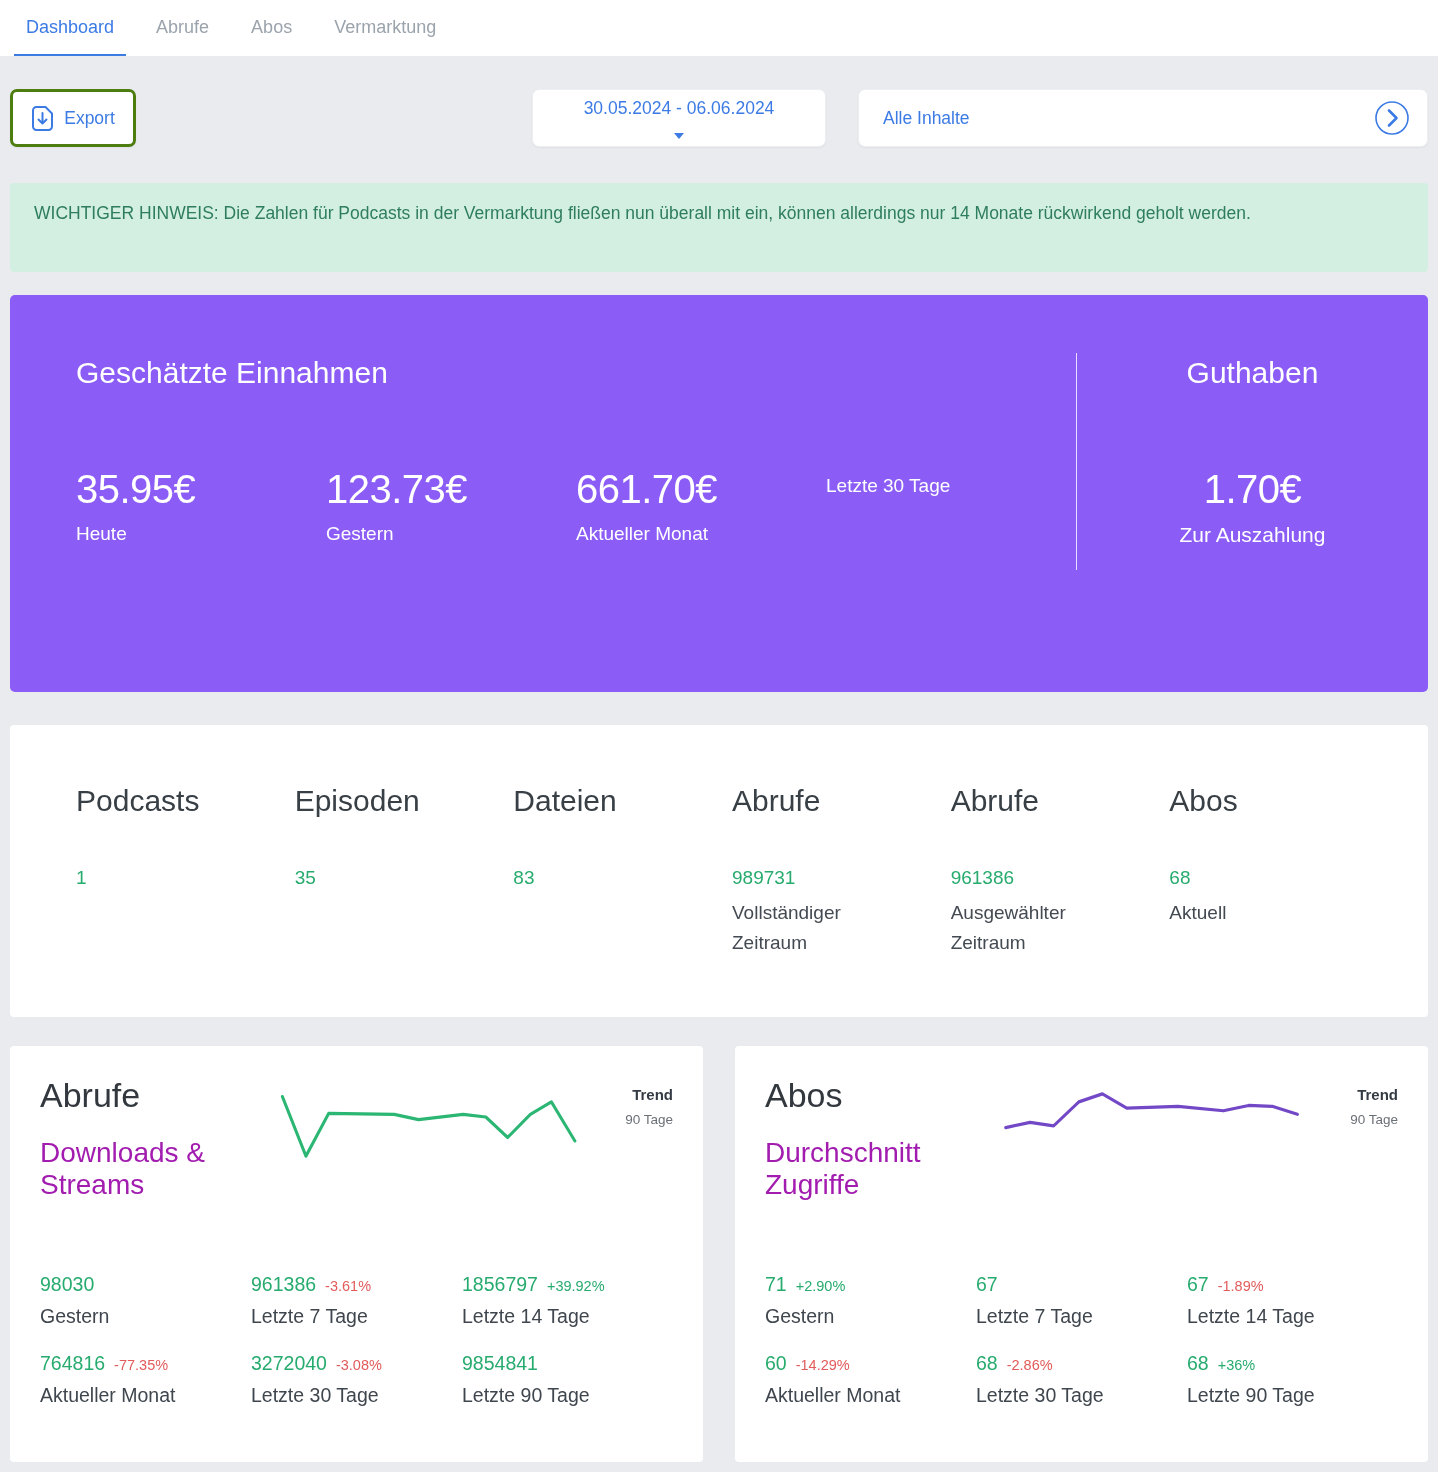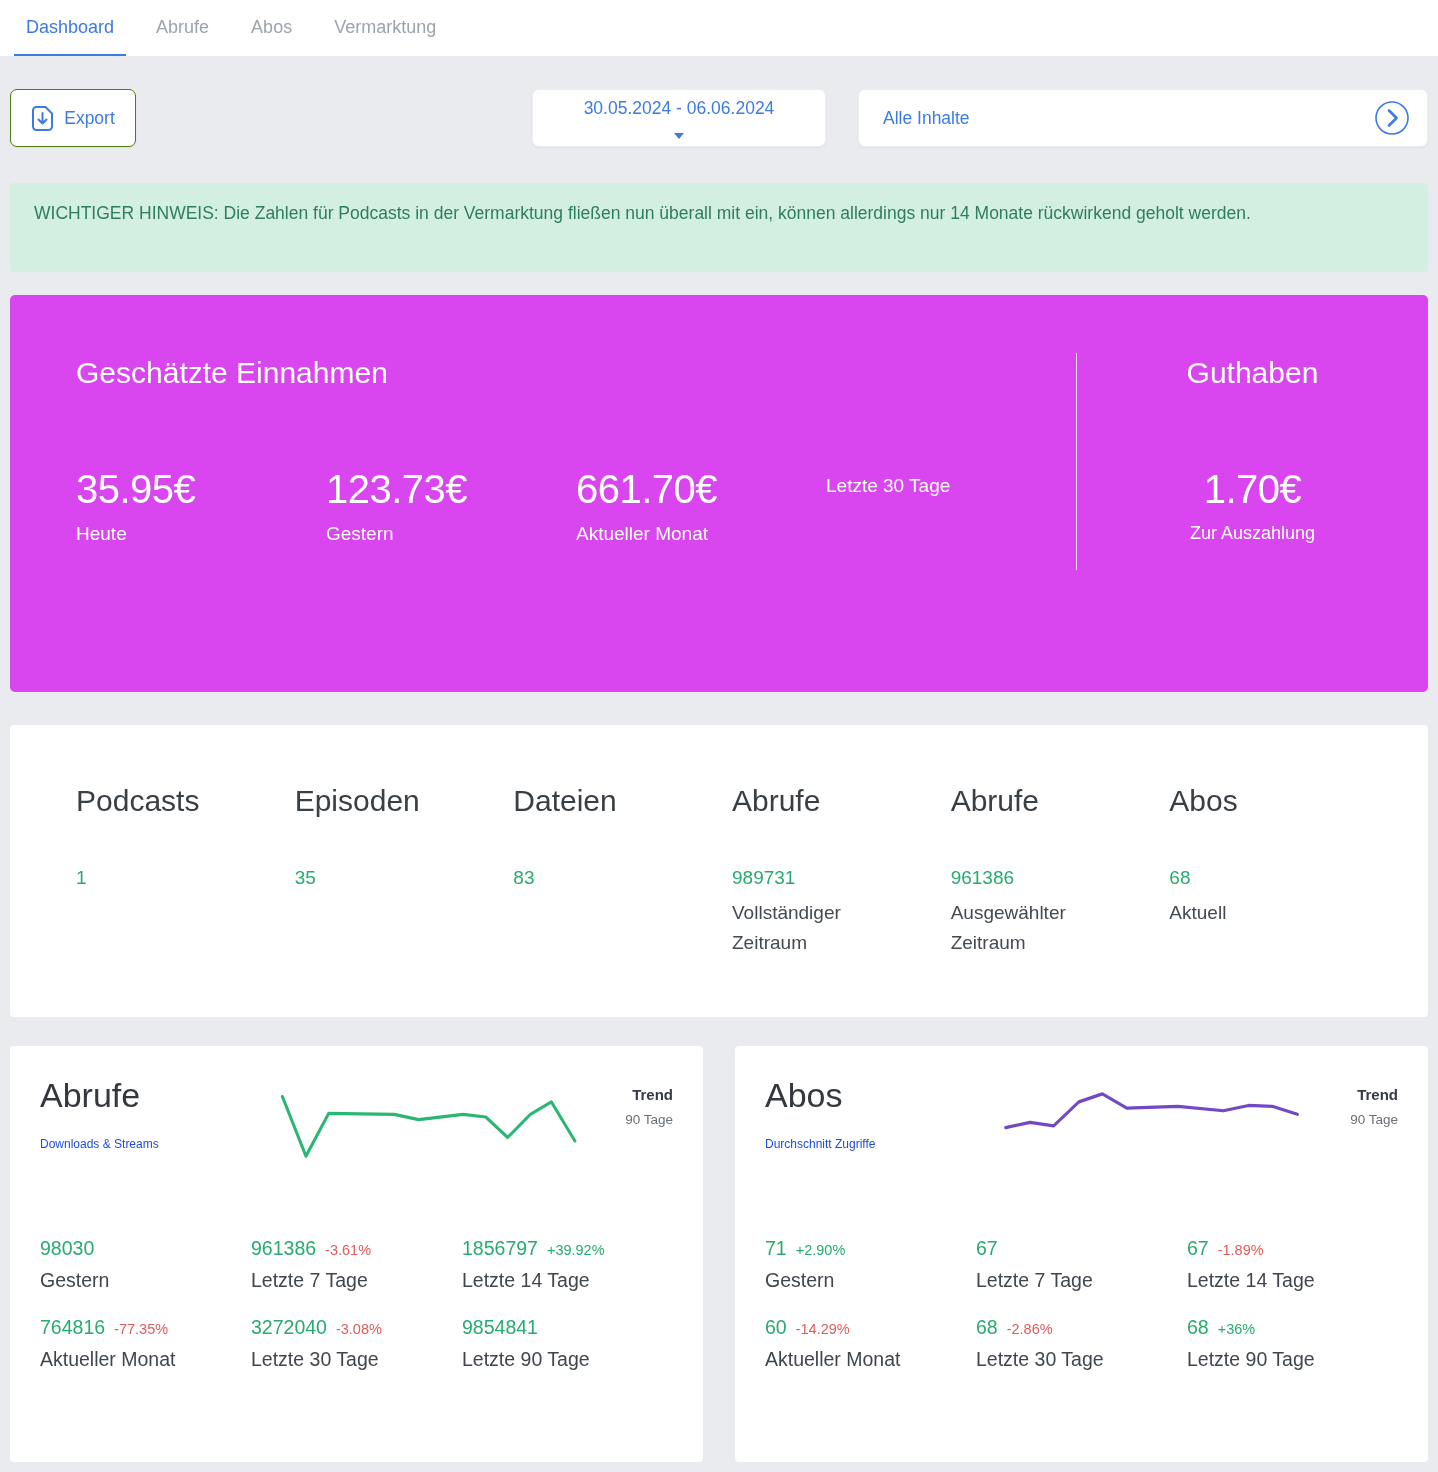--- a/index.html
+++ b/index.html
@@ -23,21 +23,21 @@
     font-size:18px; color:#9ba3ac;
     border-bottom:2.5px solid transparent;
     cursor:pointer;
   }
   .nav-tab.active { color:#3c7be4; border-bottom-color:#3c7be4; }
 
   
   .toolbar { display:flex; align-items:center; margin:33px 10px 0; height:58px; }
   .btn-export {
     width:126px; height:58px; background:#fff;
-    border:1px solid #4d7c0f; border-radius:7px;
+    border:3px solid #4d7c0f; border-radius:7px;
     display:flex; align-items:center; justify-content:center; gap:10px;
     color:#3c7be4; font-size:17.5px; cursor:pointer;
     box-shadow:0 1px 2px rgba(30,40,60,.05);
   }
   .date-box {
     margin-left:auto; width:294px; height:58px; background:#fff;
     border:1px solid #eceef1; border-radius:7px;
     display:flex; align-items:center; justify-content:center; gap:11px;
     color:#3c7be4; font-size:17.5px; cursor:pointer;
     box-shadow:0 1px 2px rgba(30,40,60,.05);
@@ -62,33 +62,33 @@
   .banner {
     margin:36px 10px 0; height:89px;
     background:#d2efe2; border-radius:4px;
     padding:15px 24px; color:#2f7d5f;
     font-size:17.5px; line-height:30px;
   }
 
   
   .earnings {
     margin:23px 10px 0; height:397px;
-    background:#d946ef; border-radius:5px;
+    background:#8b5cf6; border-radius:5px;
     color:#fff; display:flex;
   }
   .earnings-left { flex:1; padding:58px 0 0 66px; }
   .earn-title { font-size:30px; line-height:40px; font-weight:500; }
   .earn-stats { display:flex; margin-top:72px; }
   .earn-stat { width:250px; }
   .earn-value { font-size:40px; line-height:48px; font-weight:500; letter-spacing:-.5px; }
   .earn-label { font-size:19px; margin-top:10px; }
   .earn-divider { width:1px; background:rgba(255,255,255,.8); margin:58px 0 122px; }
   .earnings-right { width:374px; text-align:center; padding-top:58px; }
   .guthaben-value { font-size:40px; line-height:48px; font-weight:500; margin-top:72px; letter-spacing:-.5px; }
-  .guthaben-label { font-size:18px; margin-top:10px; }
+  .guthaben-label { font-size:21px; margin-top:10px; }
 
   
   .overview {
     margin:33px 10px 0; height:292px;
     background:#fff; border-radius:4px;
     padding:56px 40px 0 66px;
     display:grid; grid-template-columns:repeat(6,1fr);
   }
   .ov-title { font-size:30px; line-height:40px; font-weight:500; color:#383f45; }
   .ov-value { font-size:19px; color:#27ab6e; margin-top:46px; }
@@ -96,21 +96,21 @@
 
   
   .cards { display:flex; gap:32px; margin:29px 10px 10px; }
   .card {
     flex:1; height:416px; background:#fff; border-radius:4px;
     padding:30px;
   }
   .card-header { display:flex; }
   .card-titles { width:218px; flex:none; }
   .card-title { font-size:34px; font-weight:500; color:#32383e; }
-  .card-subtitle { font-size:12px; color:#1d4ed8; margin-top:22px; }
+  .card-subtitle { font-size:28px; color:#a21caf; margin-top:22px; }
   .sparkline { flex:1; margin:9px 16px 0; height:80px; }
   .sparkline svg { width:100%; height:100%; display:block; }
   .trend-block { width:72px; flex:none; text-align:right; padding-top:10px; }
   .trend-label { font-size:15px; font-weight:bold; color:#343b44; }
   .trend-period { font-size:13.5px; color:#6a7077; margin-top:9px; }
   .card-stats {
     display:grid; grid-template-columns:repeat(3,1fr);
     margin-top:72px; row-gap:24px;
   }
   .stat-top { display:flex; align-items:baseline; gap:9px; }

